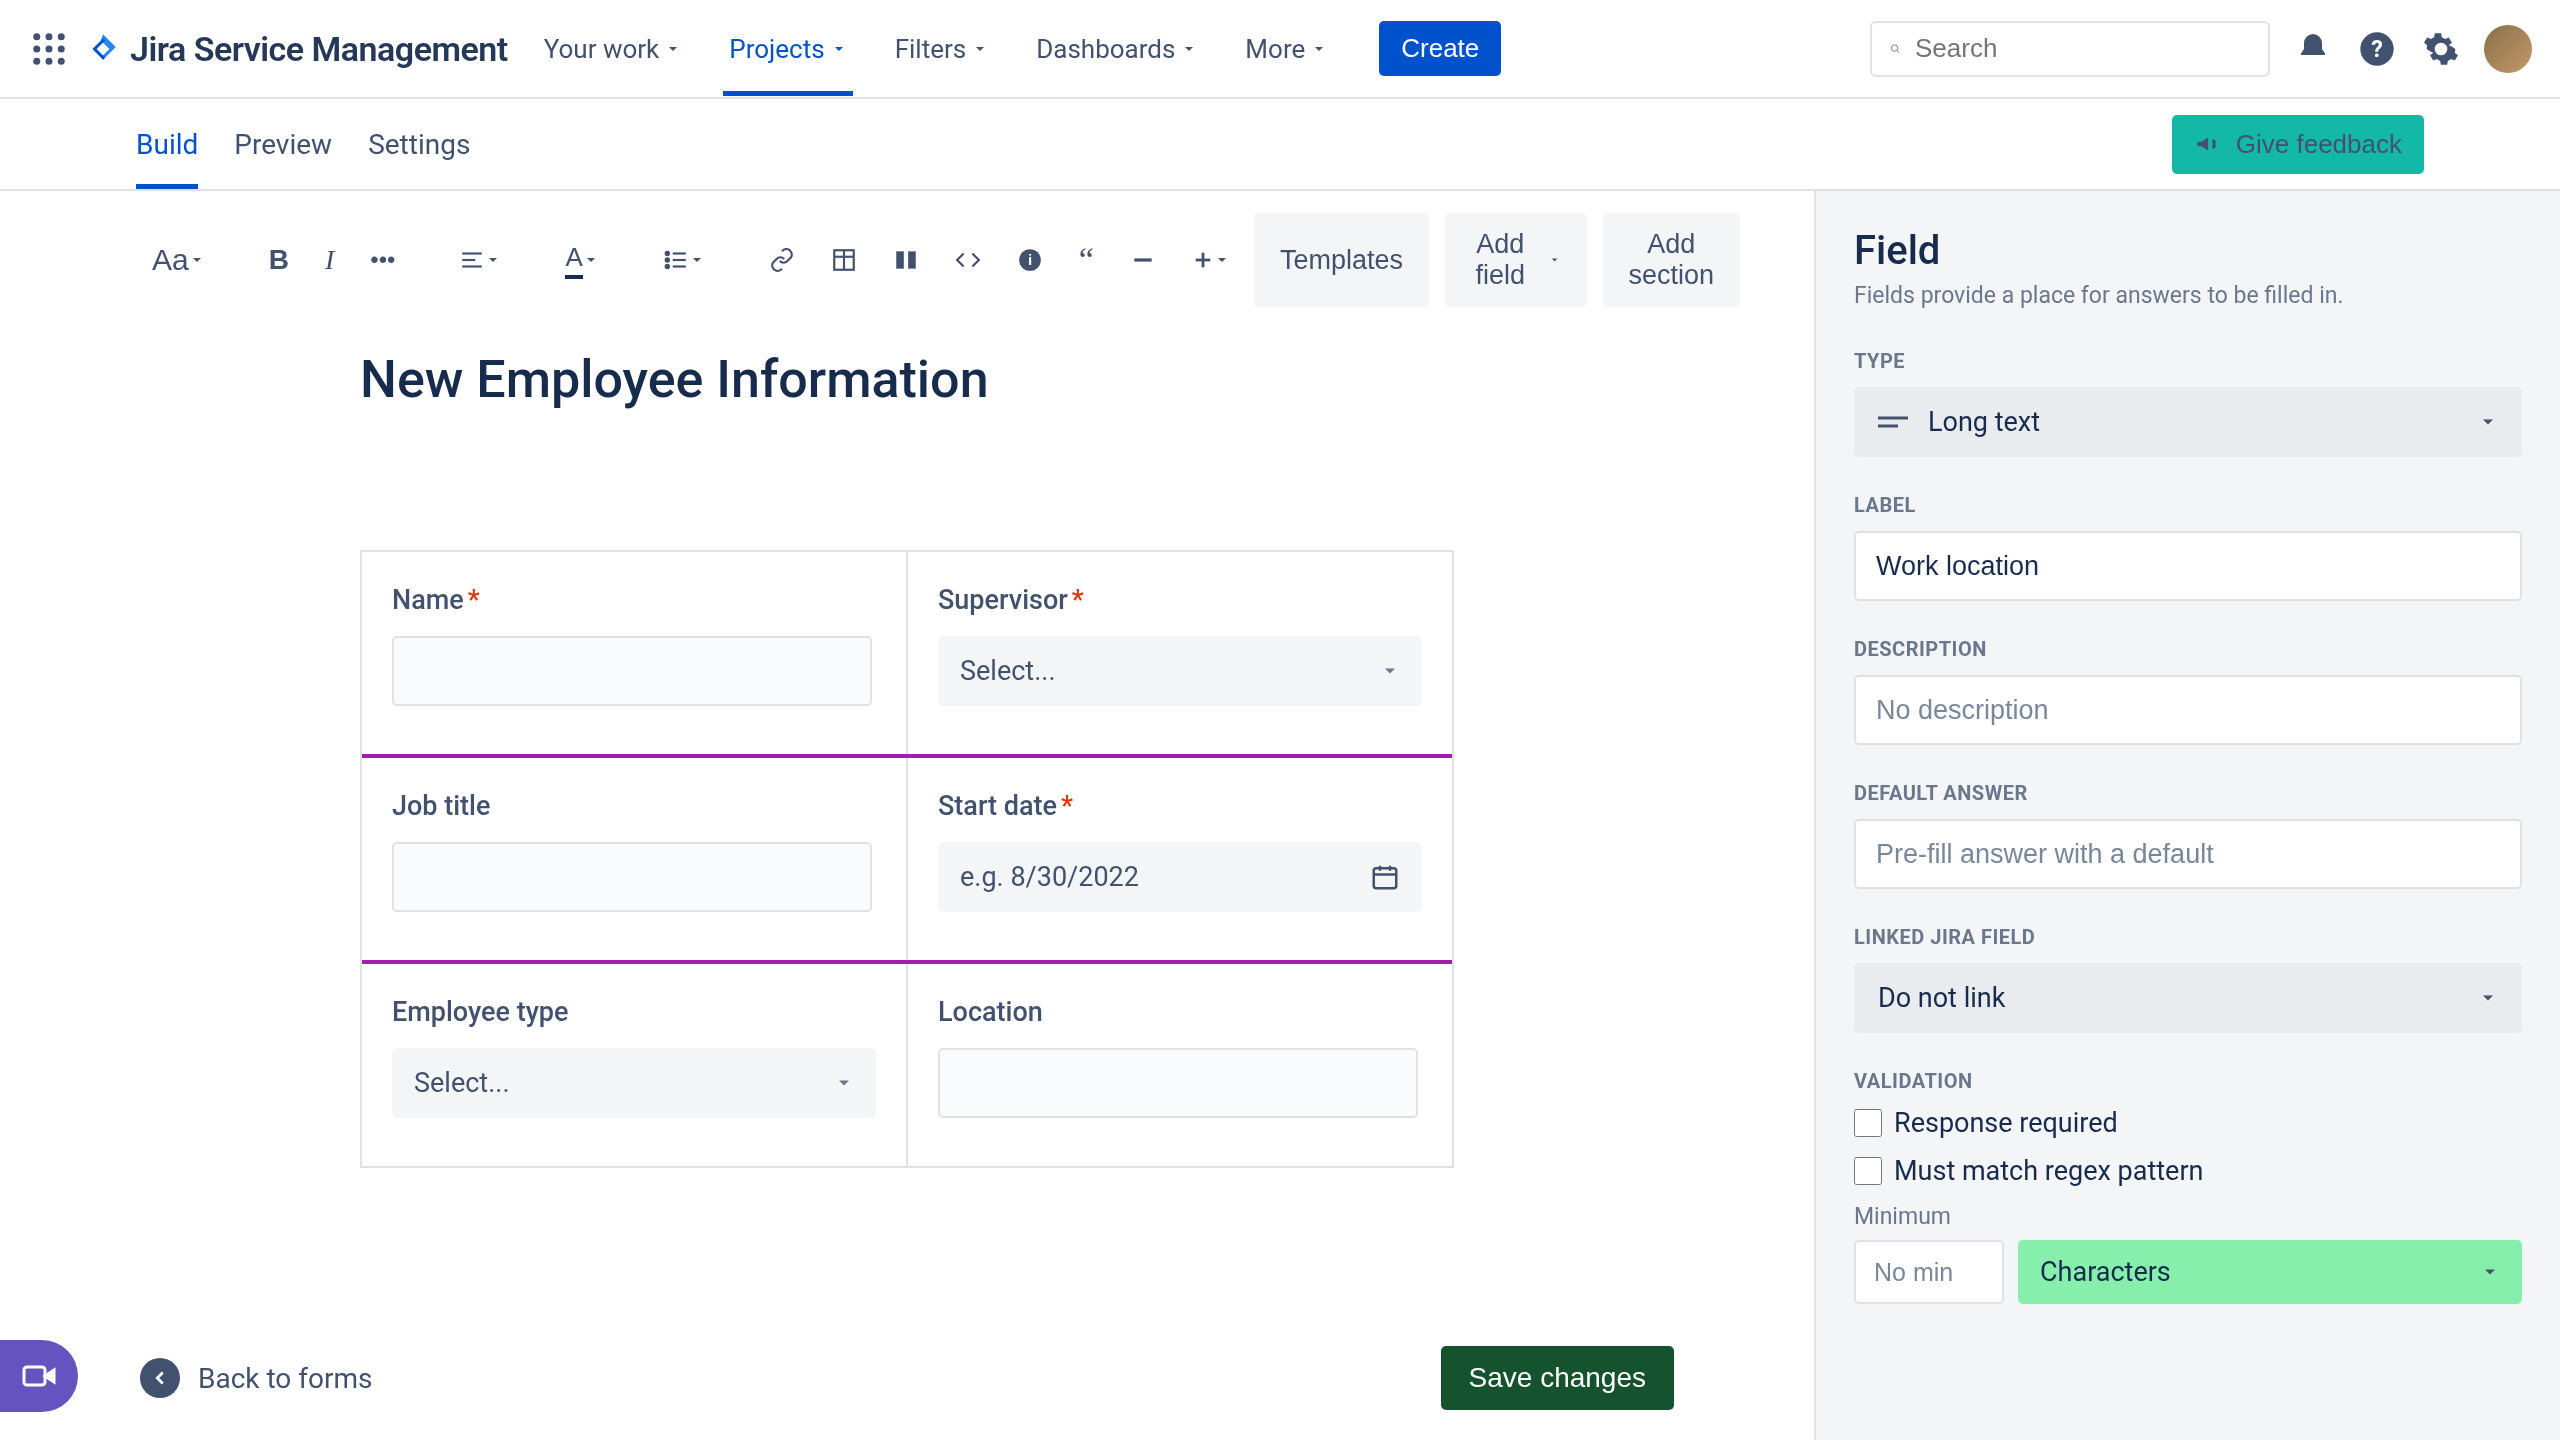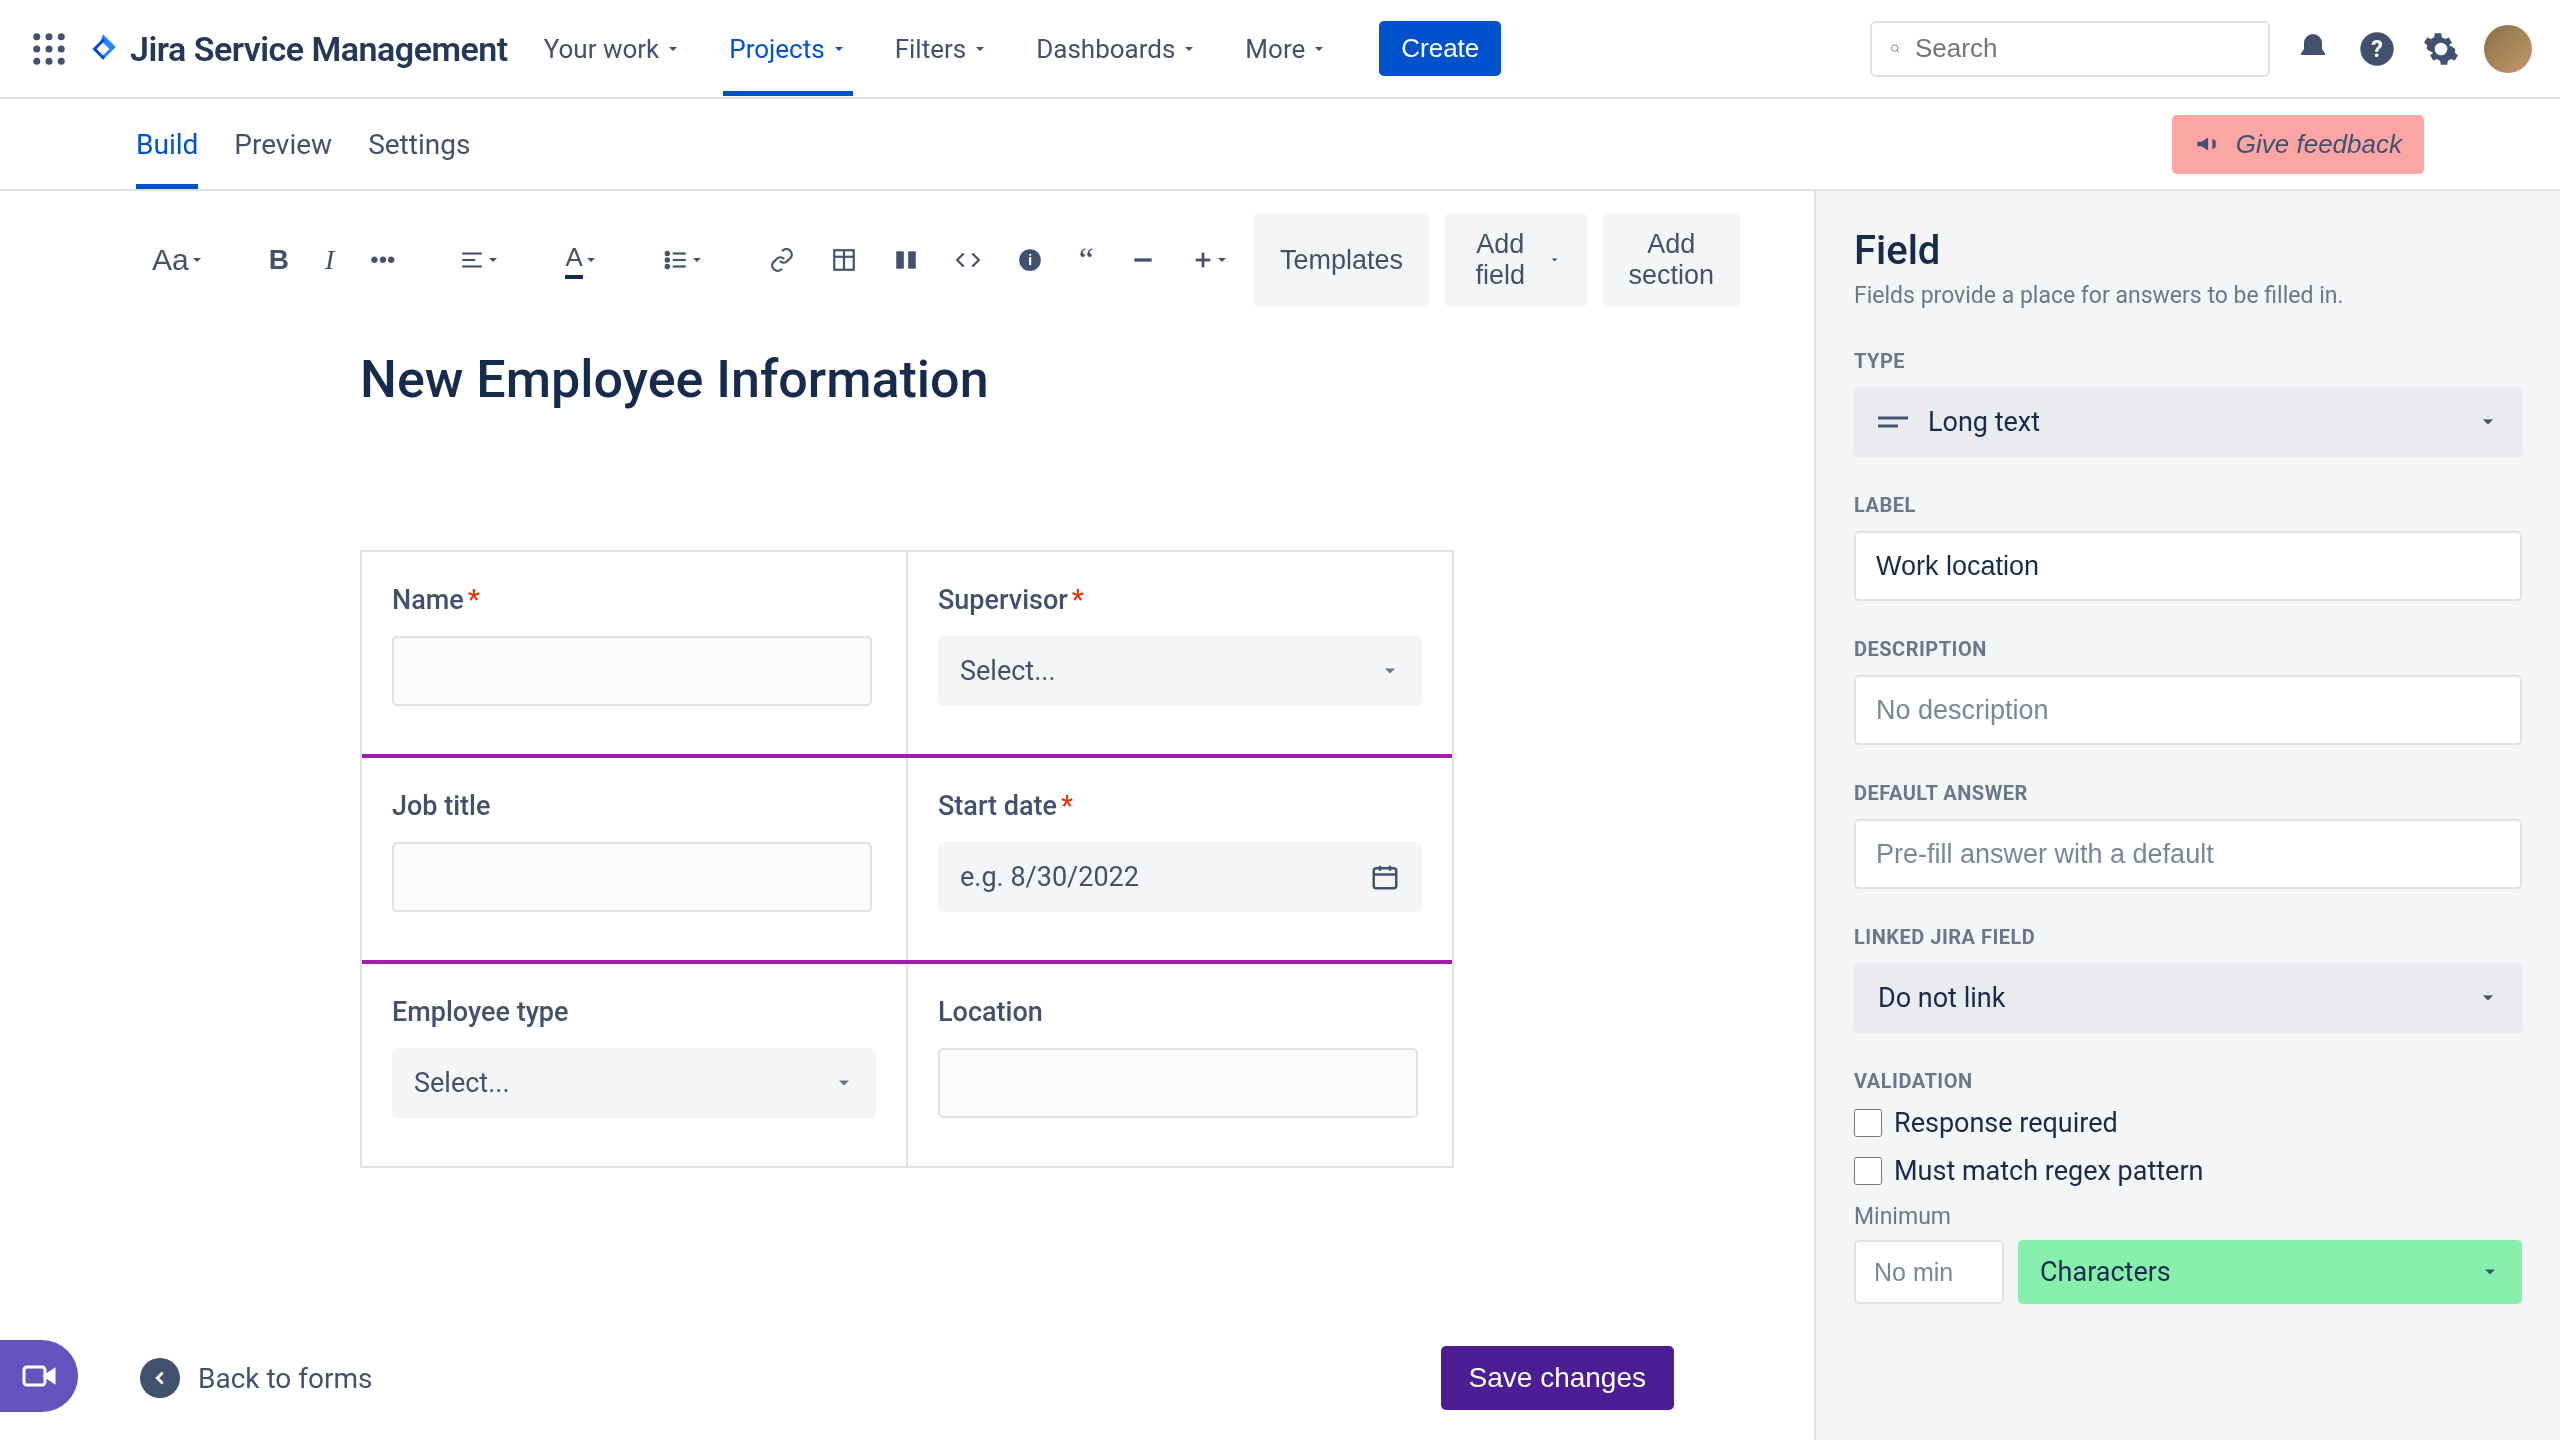--- a/index.html
+++ b/index.html
@@ -23,21 +23,21 @@
 .search-box input { border: none; outline: none; font-size: 26px; flex: 1; color: #6B778C; }
 .nav-icon { width: 42px; height: 42px; display: flex; align-items: center; justify-content: center; cursor: pointer; color: #42526E; }
 .avatar { width: 48px; height: 48px; border-radius: 50%; background: linear-gradient(135deg, #8B6F47, #C19A6B); cursor: pointer; }
 
 
 .subnav { display: flex; align-items: center; padding: 0 136px; height: 92px; border-bottom: 2px solid #DFE1E6; }
 .subtabs { display: flex; gap: 36px; }
 .subtab { font-size: 28px; color: #42526E; padding: 28px 0; cursor: pointer; position: relative; }
 .subtab.active { color: #0052CC; }
 .subtab.active::after { content: ""; position: absolute; bottom: 0; left: 0; right: 0; height: 5px; background: #0052CC; }
-.feedback-btn { margin-left: auto; background: #fca5a5; border: none; padding: 14px 22px; font-size: 26px; color: #42526E; display: flex; align-items: center; gap: 16px; border-radius: 5px; cursor: pointer; font-style: italic; }
+.feedback-btn { margin-left: auto; background: #14b8a6; border: none; padding: 14px 22px; font-size: 26px; color: #42526E; display: flex; align-items: center; gap: 16px; border-radius: 5px; cursor: pointer; }
 
 
 .main { display: flex; height: calc(100% - 191px); }
 .editor-pane { flex: 1; display: flex; flex-direction: column; border-right: 2px solid #DFE1E6; overflow: hidden; }
 .sidebar-pane { width: 744px; background: #F4F5F7; padding: 36px 38px; overflow-y: auto; }
 
 
 .toolbar { display: flex; align-items: center; padding: 22px 140px; gap: 12px; }
 .tb-btn { background: none; border: none; padding: 10px 12px; cursor: pointer; color: #42526E; font-size: 24px; display: flex; align-items: center; border-radius: 4px; }
 .tb-sep { width: 2px; height: 36px; background: #DFE1E6; margin: 0 8px; }
@@ -56,21 +56,21 @@
 .req { color: #DE350B; }
 .field-input { width: 100%; max-width: 480px; height: 70px; border: 2px solid #DFE1E6; border-radius: 5px; background: #FAFBFC; padding: 0 18px; font-size: 26px; }
 .field-select { width: 100%; height: 70px; border: none; border-radius: 5px; background: #F4F5F7; padding: 0 22px; font-size: 27px; color: #42526E; display: flex; align-items: center; justify-content: space-between; cursor: pointer; }
 .field-date { width: 100%; height: 70px; border: none; border-radius: 5px; background: #F4F5F7; padding: 0 22px; font-size: 27px; color: #42526E; display: flex; align-items: center; justify-content: space-between; cursor: pointer; }
 .field-input.sm { max-width: 480px; }
 
 
 .footer { display: flex; align-items: center; padding: 24px 140px 30px 140px; border-top: 2px solid transparent; }
 .back-link { display: flex; align-items: center; gap: 18px; font-size: 28px; color: #42526E; cursor: pointer; }
 .back-circle { width: 40px; height: 40px; border-radius: 50%; background: #42526E; display: flex; align-items: center; justify-content: center; }
-.save-btn { margin-left: auto; background: #4c1d95; color: #fff; font-size: 28px; font-weight: 500; padding: 16px 28px; border: none; border-radius: 5px; cursor: pointer; }
+.save-btn { margin-left: auto; background: #14532d; color: #fff; font-size: 28px; font-weight: 500; padding: 16px 28px; border: none; border-radius: 5px; cursor: pointer; }
 
 
 .side-title { font-size: 40px; font-weight: 500; color: #172B4D; margin-bottom: 8px; }
 .side-sub { font-size: 23px; color: #6B778C; margin-bottom: 40px; }
 .side-label { font-size: 20px; font-weight: 700; color: #6B778C; letter-spacing: 0.5px; margin-bottom: 14px; margin-top: 36px; }
 .side-label:first-of-type { margin-top: 0; }
 .side-select { width: 100%; height: 70px; background: #E9EBEE; border: none; border-radius: 5px; padding: 0 24px; font-size: 27px; color: #172B4D; display: flex; align-items: center; justify-content: space-between; cursor: pointer; }
 .side-select .left { display: flex; align-items: center; gap: 20px; }
 .side-input { width: 100%; height: 70px; border: 2px solid #DFE1E6; border-radius: 5px; background: #fff; padding: 0 20px; font-size: 27px; color: #172B4D; }
 .side-input::placeholder { color: #7A869A; }

